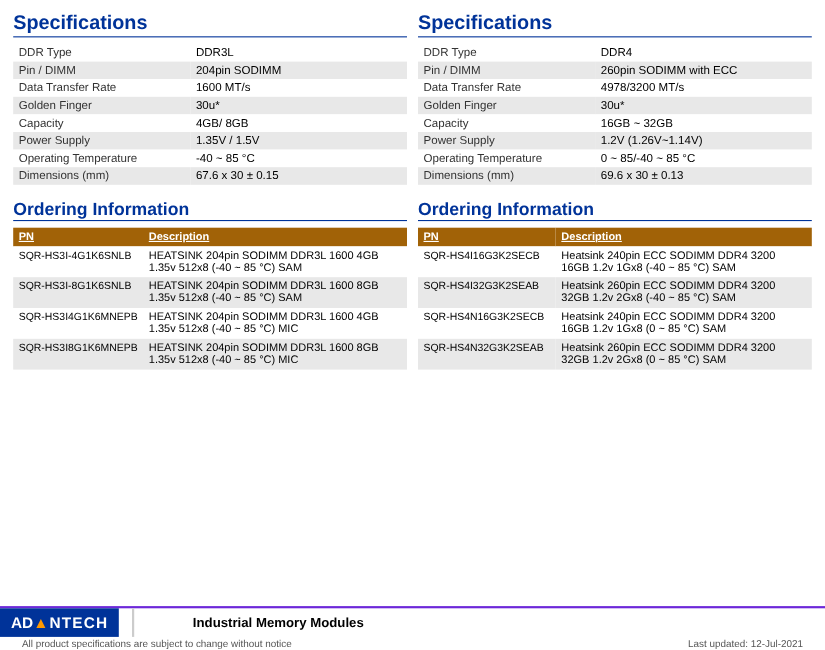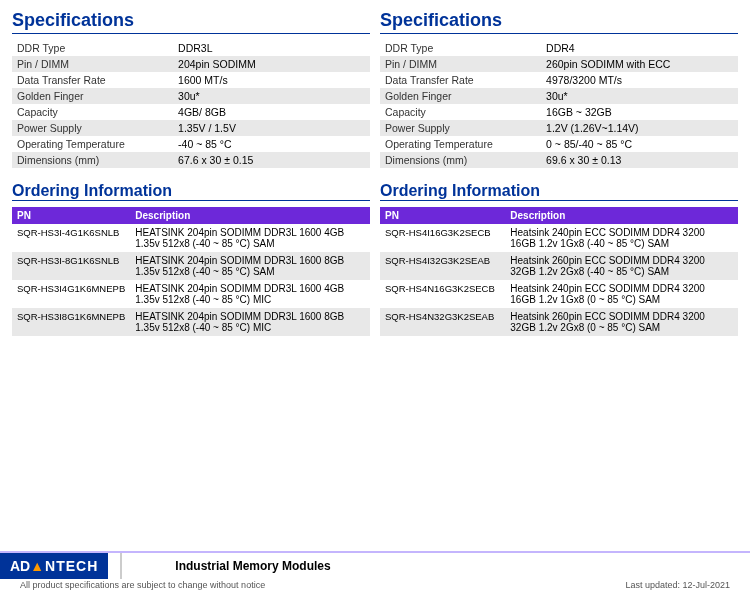--- a/index.html
+++ b/index.html
@@ -71,22 +71,23 @@
       padding-bottom: 0;
     }
 
     .order-table {
       width: 100%;
       border-collapse: collapse;
       font-size: 10px;
     }
 
     .order-table thead tr {
-      background: #6d28d9;
+      background: #a16207;
       color: #fff;
+      text-decoration: underline;
     }
 
     .order-table thead td {
       padding: 3px 5px;
       font-weight: bold;
     }
 
     .order-table tbody tr:nth-child(even) {
       background: #e8e8e8;
     }
@@ -135,21 +136,21 @@
     .footer-outer {
       position: absolute;
       bottom: 0;
       left: 0;
       right: 0;
     }
 
     .footer-top-bar {
       display: flex;
       align-items: center;
-      border-top: 2px solid #c4b5fd;
+      border-top: 2px solid #6d28d9;
       height: 28px;
     }
 
     .footer-bottom-bar {
       display: flex;
       justify-content: space-between;
       padding: 1px 20px;
       font-size: 9px;
       color: #555;
     }

